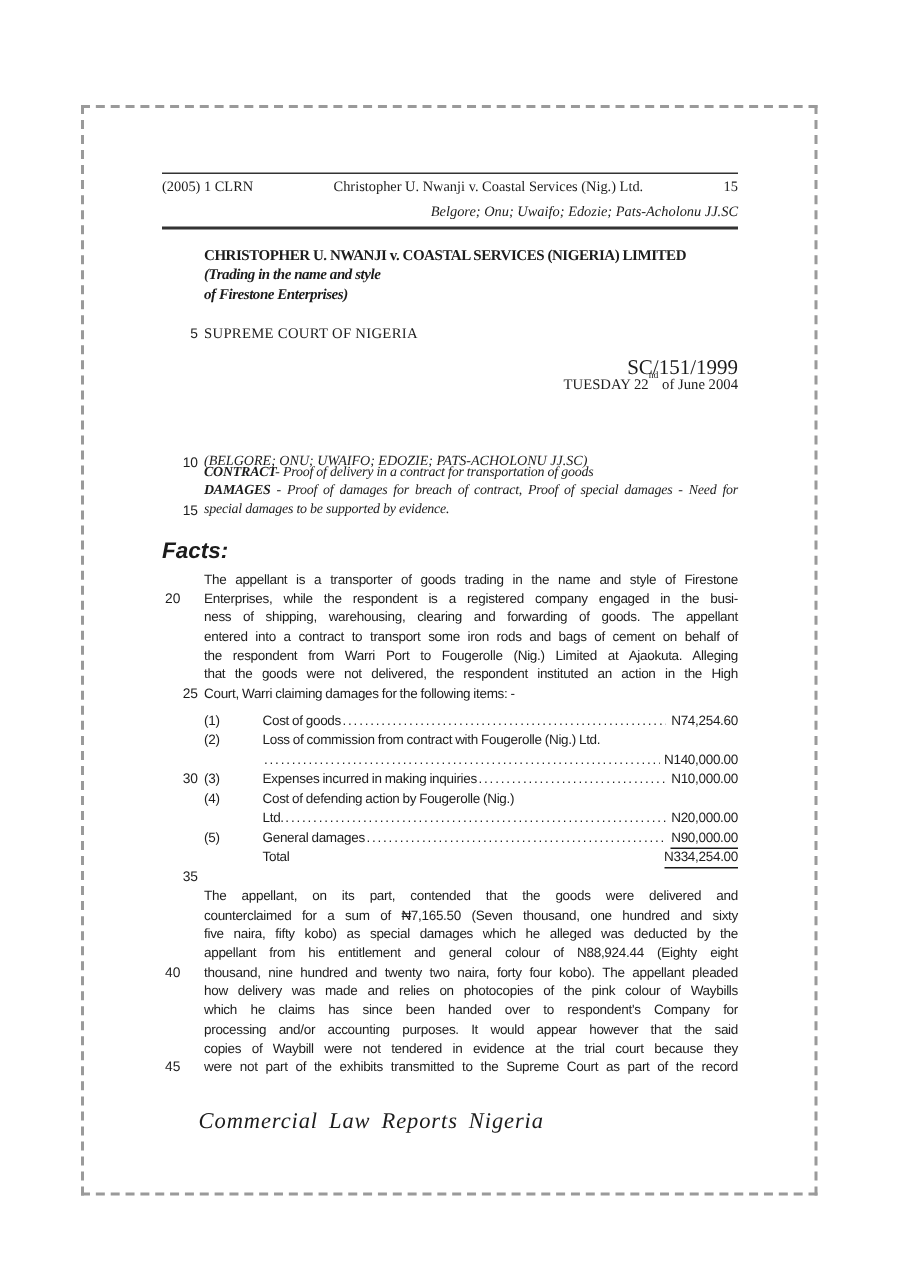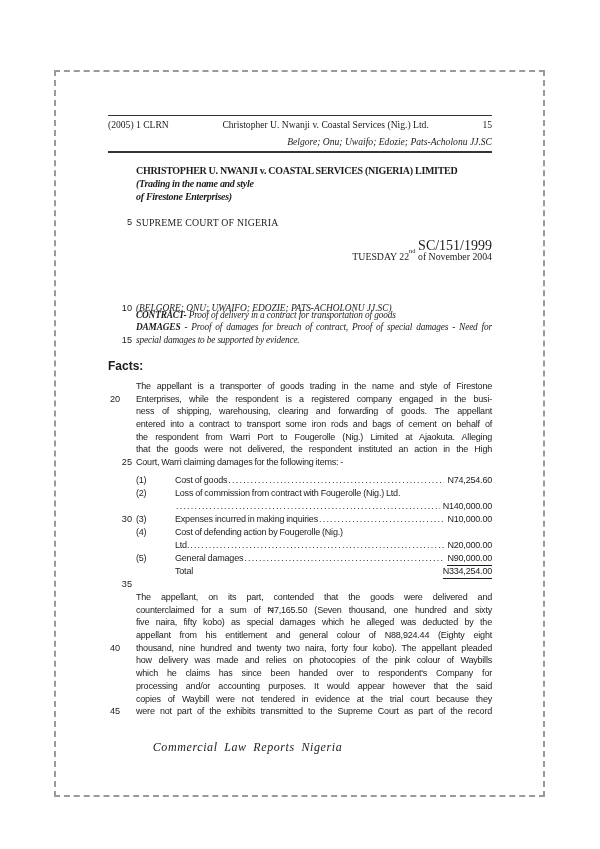--- a/index.html
+++ b/index.html
@@ -31,21 +31,21 @@
   #date sup{font-size:6.5px;position:relative;top:-3px;}
   #coram{top:292px;font-style:italic;font-size:9.4px;}
 
   .catch{font-style:italic;font-size:9.3px;letter-spacing:-0.15px;line-height:13px;}
   #contract{top:309px;}
   #damages{top:321px;}
   .term{font-weight:bold;}
   .dline{position:relative;padding-left:28px;height:13px;}
   .dline.j{text-align:justify;text-align-last:justify;}
 
-  #facts{top:359px;font-family:"Liberation Sans",sans-serif;font-weight:bold;font-size:12px;}
+  #facts{top:359px;font-family:"Liberation Sans",sans-serif;font-weight:bold;font-size:15px;font-style:italic;}
 
   .sans{font-family:"Liberation Sans",sans-serif;font-size:9px;
         letter-spacing:-0.2px;word-spacing:-0.3px;}
   .pline{position:relative;padding-left:28px;line-height:12.7px;height:12.7px;}
   .pline.j{text-align:justify;text-align-last:justify;}
   #para1{top:380px;}
   #para2{top:591px;}
 
   #claims{top:474px;}
   .crow{position:relative;display:flex;align-items:baseline;padding-left:28px;
@@ -53,21 +53,21 @@
   .cno{flex:0 0 39px;}
   .ctext{flex:0 0 auto;white-space:nowrap;}
   .leader{flex:1 1 auto;overflow:hidden;white-space:nowrap;margin:0 3px 0 1px;}
   .leader::after{content:"......................................................................................................................................";
                  letter-spacing:1.2px;font-size:9px;}
   .camount{flex:0 0 auto;white-space:nowrap;text-align:center;}
   .crow.u .camount{border-bottom:1px solid #1c1c1c;}
   .crow.no-dots .leader::after{content:"";}
 
   #footer{position:absolute;left:0;top:740px;width:495px;text-align:center;
-          font-style:italic;font-size:12px;letter-spacing:0.6px;word-spacing:3px;}
+          font-style:italic;font-size:15px;letter-spacing:0.6px;word-spacing:3px;}
 </style>
 </head>
 <body>
 
 <div class="sheet">
   <div class="border-box"></div>
 
   <div class="content">
     <div class="abs" id="hr1"></div>
 
@@ -87,21 +87,21 @@
     </div>
 
     <div class="abs lined" id="court">
       <span class="lnum">5</span>
       <span>SUPREME COURT OF NIGERIA</span>
     </div>
 
     <div class="abs" id="suit">SC/151/1999</div>
 
     <div class="abs" id="date">
-      <span>TUESDAY 22</span><sup>nd</sup><span> of November 2004</span>
+      <span>TUESDAY 22</span><sup>nd</sup><span> of June 2004</span>
     </div>
 
     <div class="abs lined" id="coram">
       <span class="lnum">10</span>
       <span>(BELGORE; ONU; UWAIFO; EDOZIE; PATS-ACHOLONU JJ.SC)</span>
     </div>
 
     <div class="abs catch" id="contract">
       <div class="dline">
         <span class="term">CONTRACT-</span><span> Proof of delivery in a contract for transportation of goods</span>

